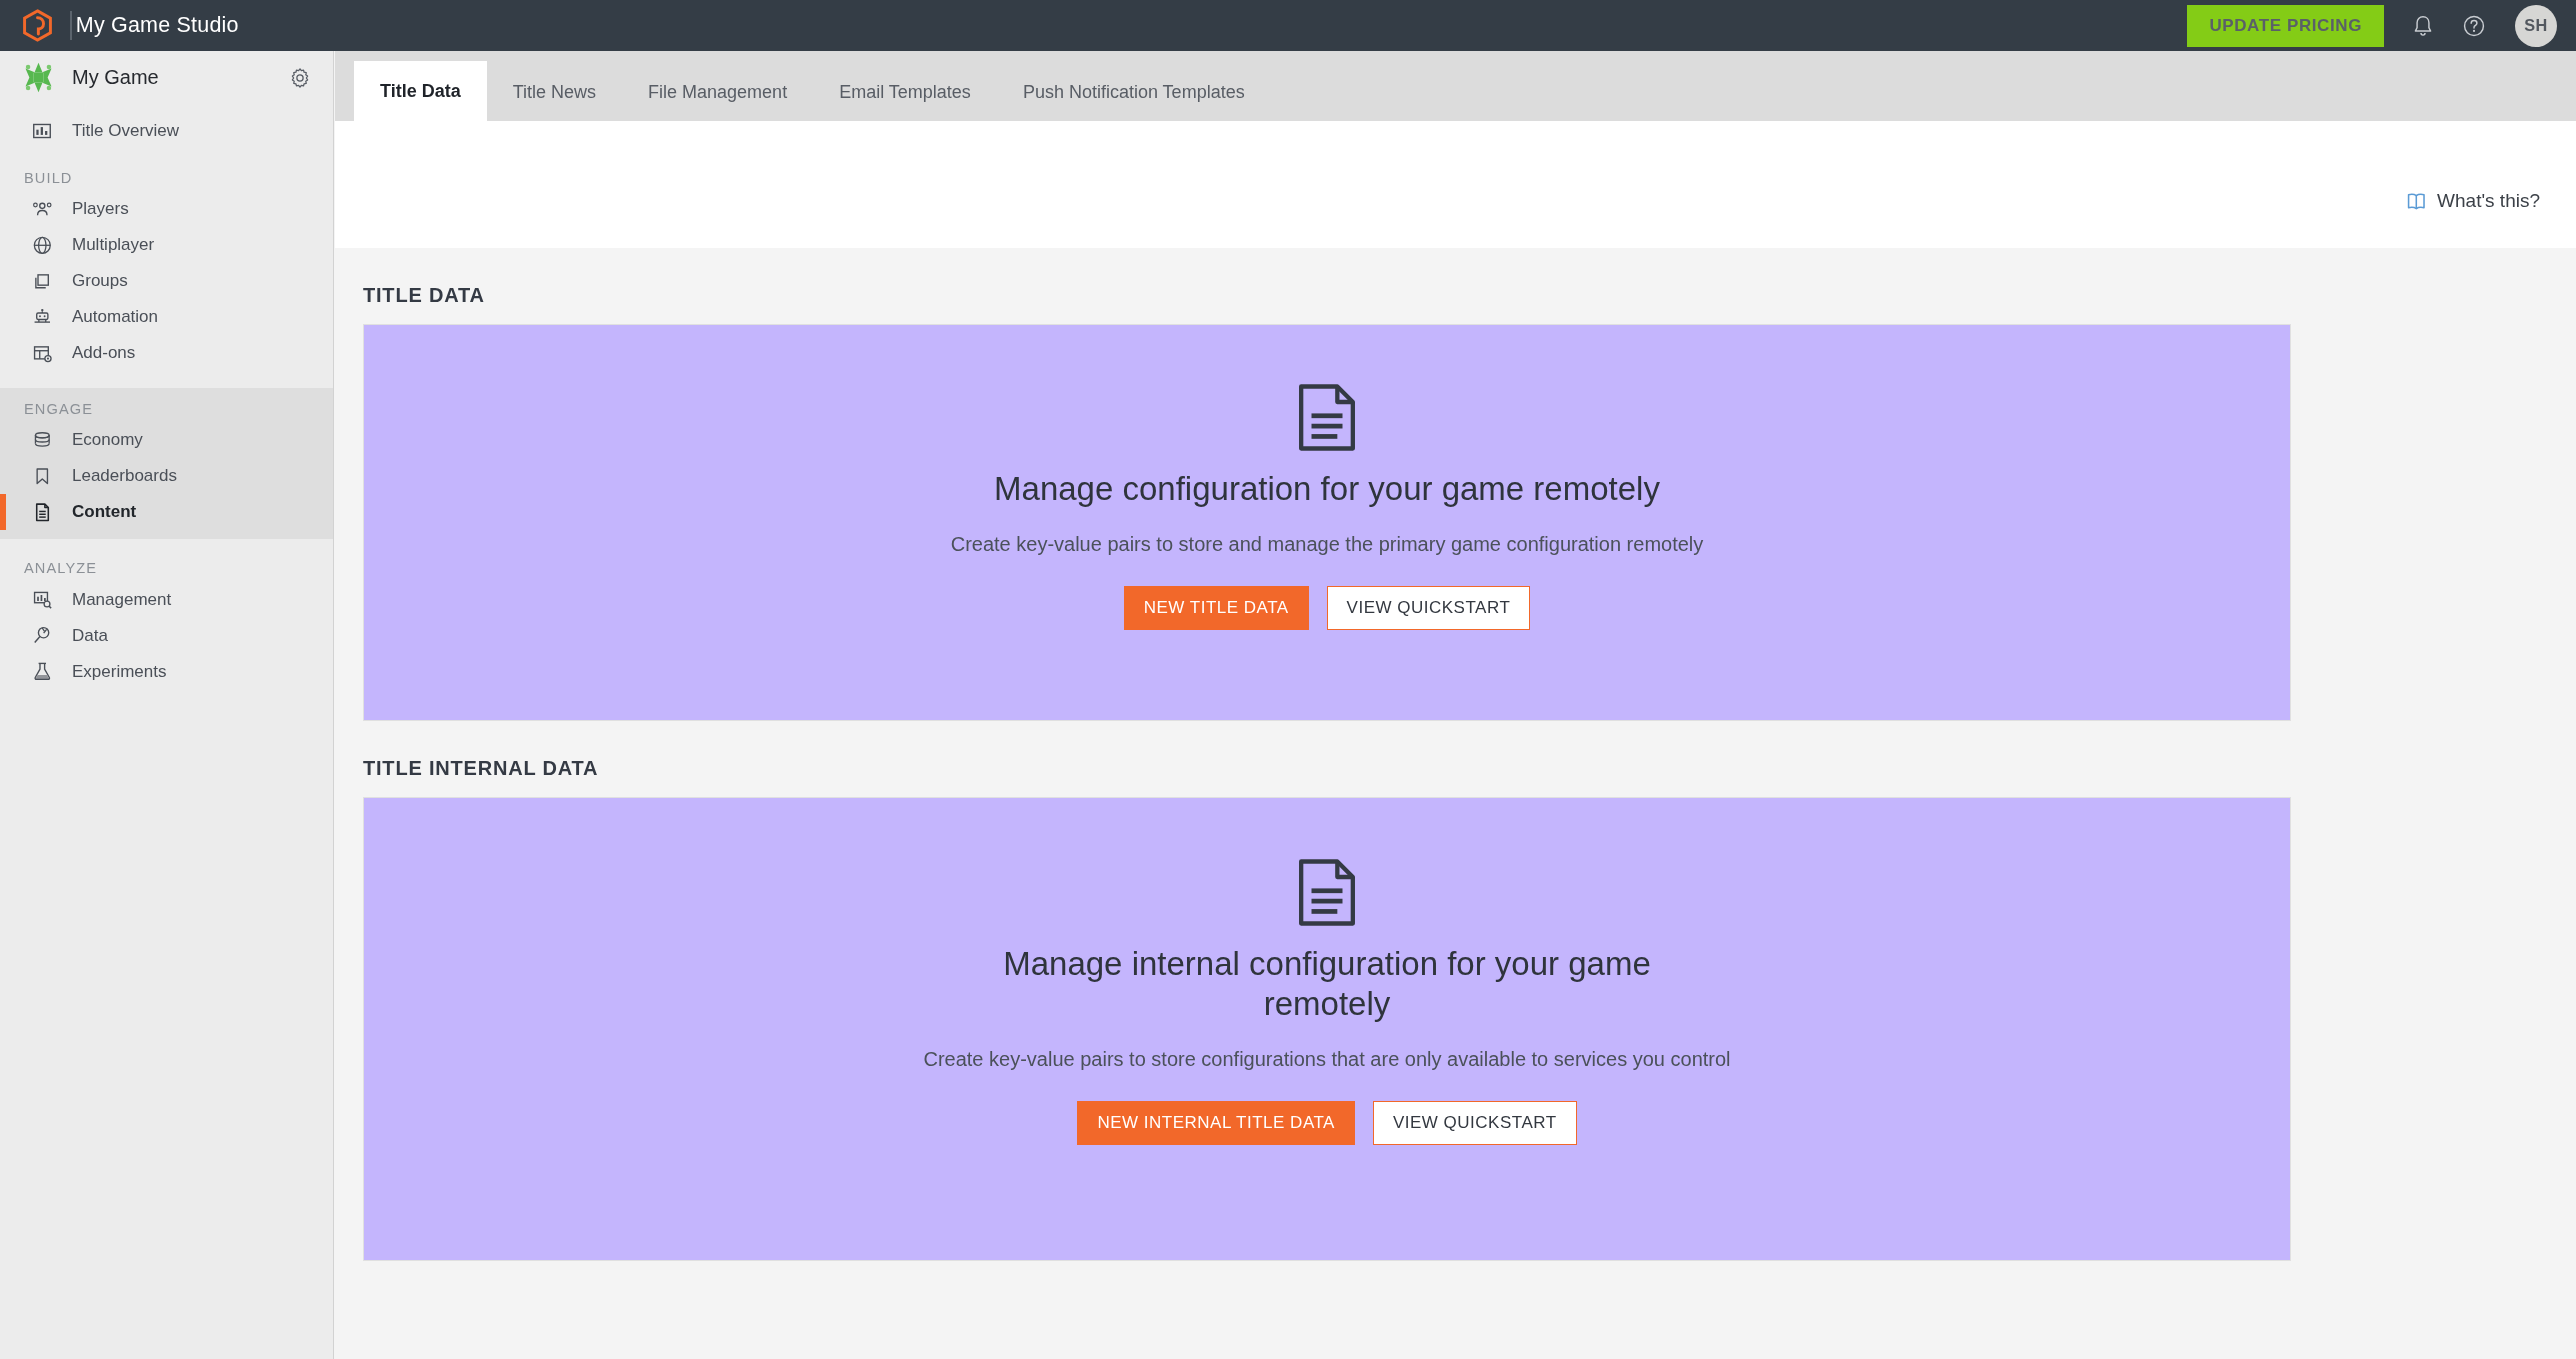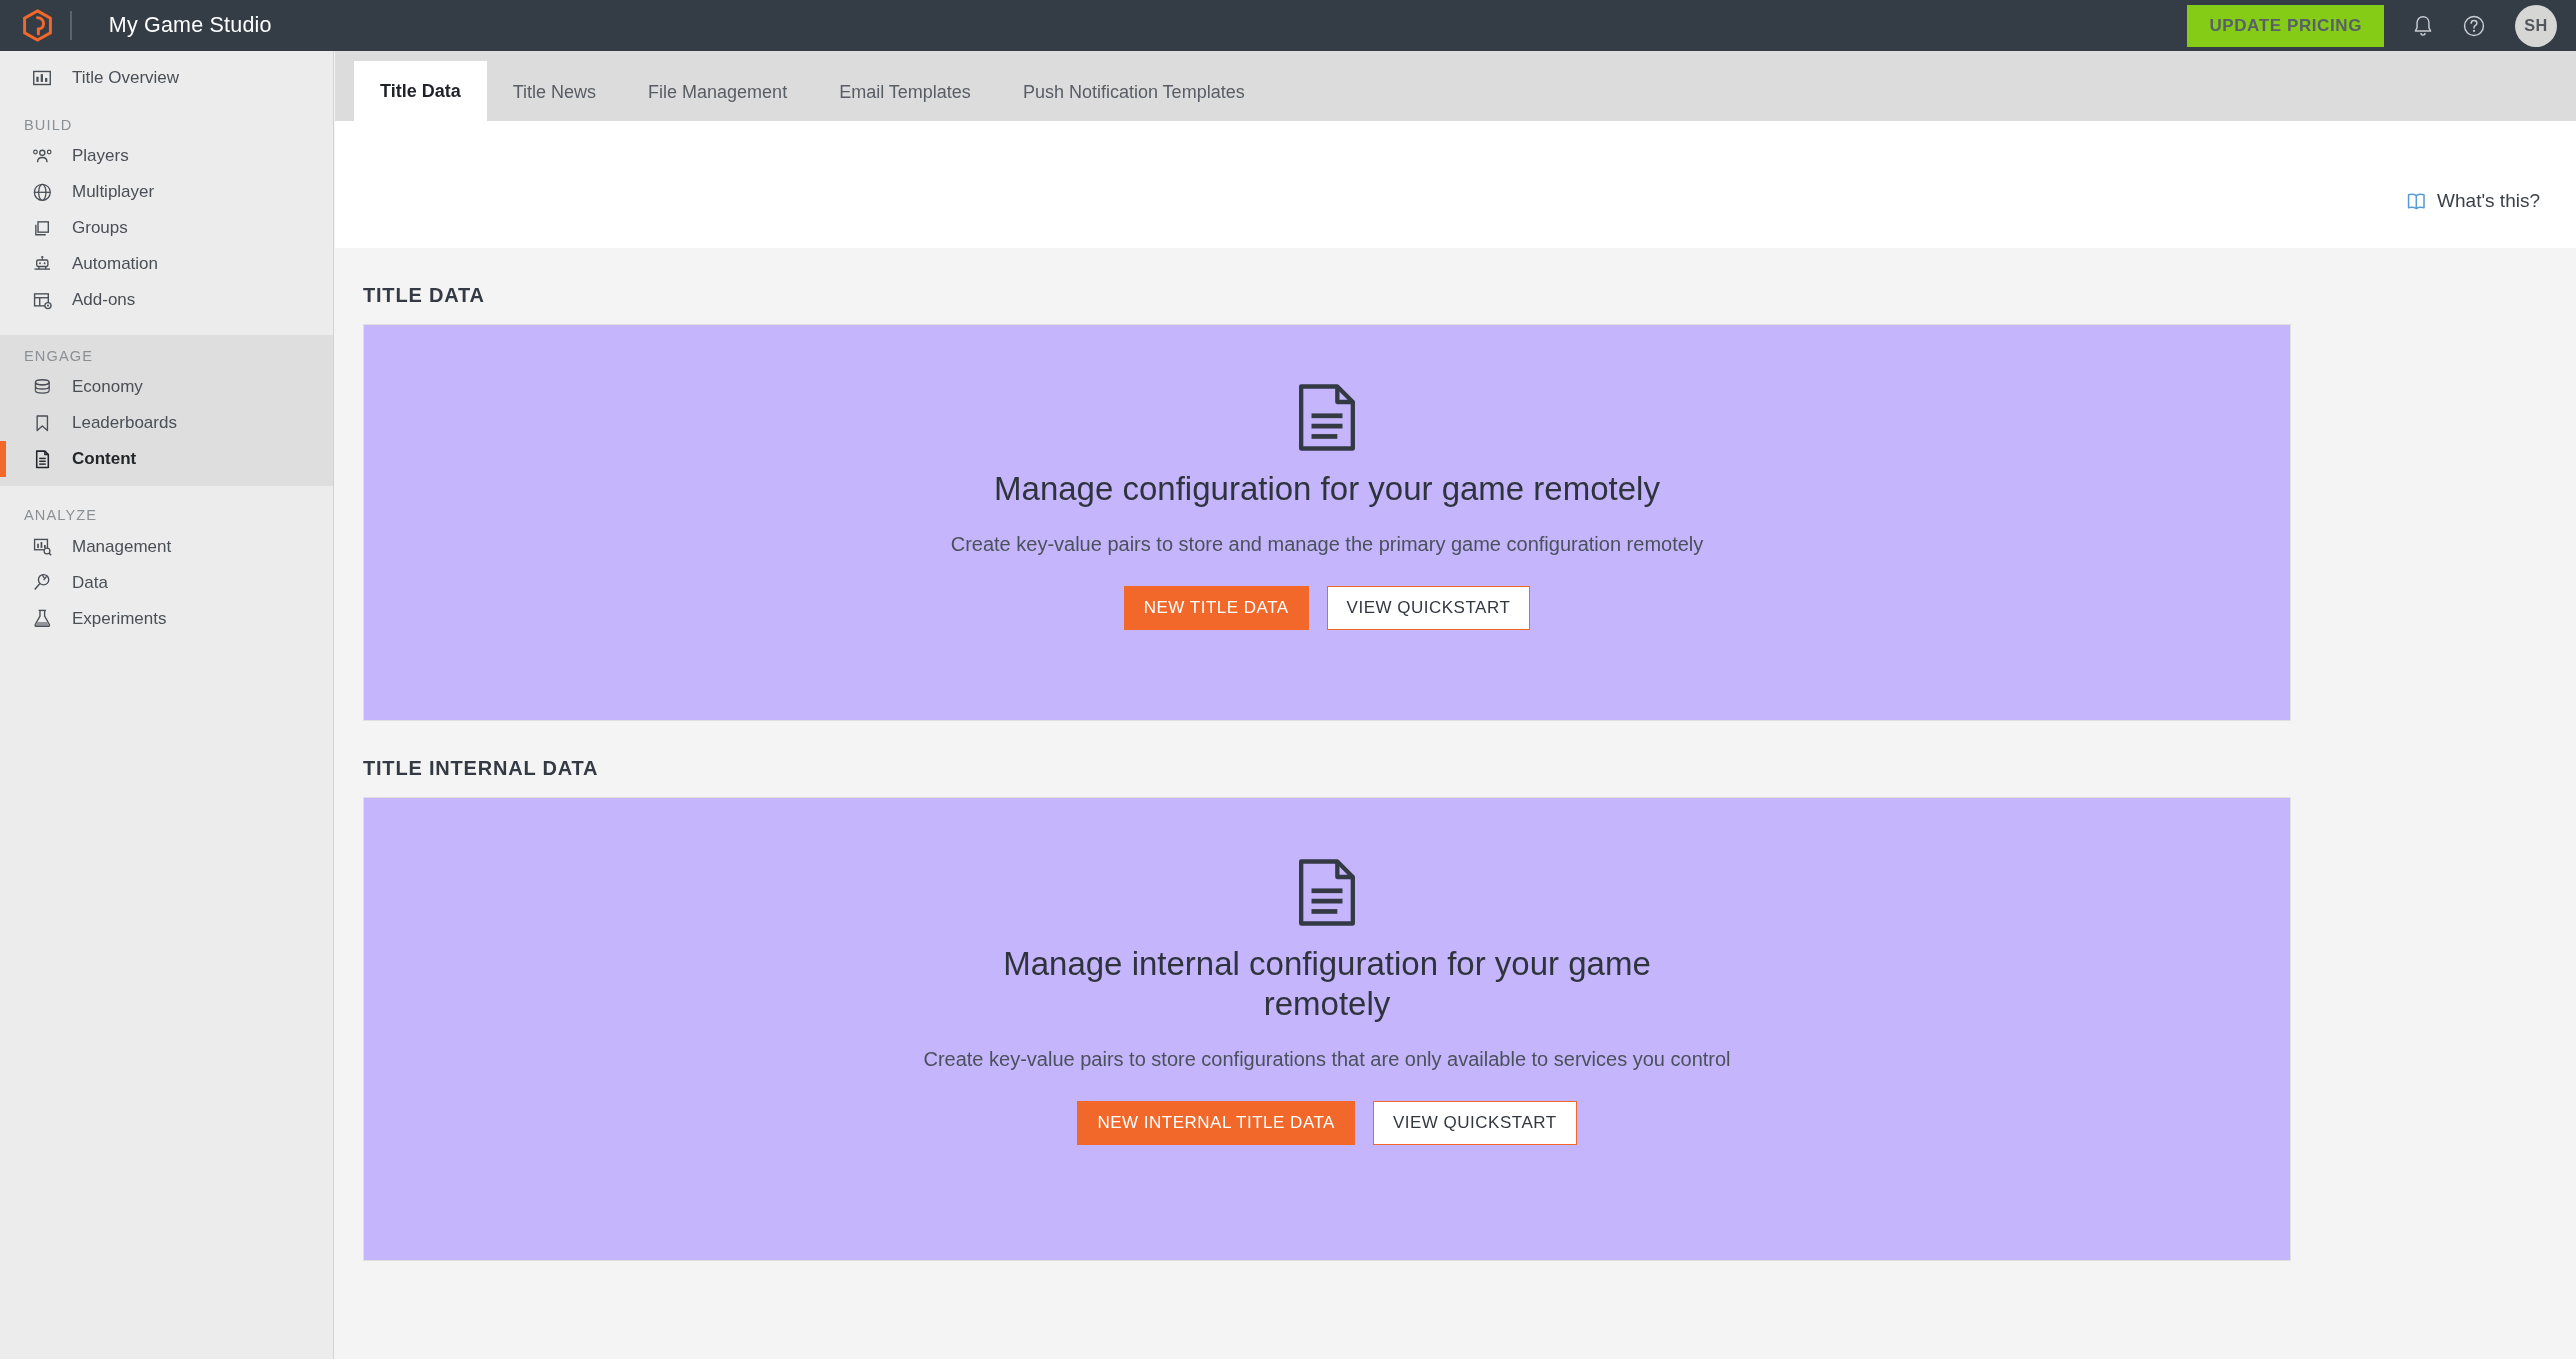--- a/index.html
+++ b/index.html
@@ -13,21 +13,21 @@
 
   
   .topbar {
     position: absolute; top: 0; left: 0;
     width: 2576px; height: 51px;
     background: #343d46;
     display: flex; align-items: center;
   }
   .brand-logo { margin-left: 20.6px; width: 34px; height: 34px; display: flex; align-items: center; justify-content: center; }
   .brand-divider { width: 1.7px; height: 29px; background: #5b646d; margin-left: 15.5px; }
-  .brand-title { margin-left: 37px; color: #ffffff; font-size: 21.5px; letter-spacing: 0.2px; }
+  .brand-title { margin-left: 4px; color: #ffffff; font-size: 21.5px; letter-spacing: 0.2px; }
   .topbar-right { margin-left: auto; display: flex; align-items: center; margin-right: 19px; }
   .update-pricing {
     background: #84cc16; color: #5a6068;
     font-size: 17px; font-weight: 600; letter-spacing: 0.6px;
     padding: 11px 22px; border: none; cursor: pointer;
     font-family: "Liberation Sans", sans-serif;
   }
   .hdr-icon { margin-left: 28px; display: flex; align-items: center; justify-content: center; cursor: pointer; }
   .avatar {
     margin-left: 29px; width: 42px; height: 42px; border-radius: 50%;
@@ -170,20 +170,40 @@
         <path d="M10.7 10.8 C10.7 8.9 12.2 7.7 14.1 7.7 C16 7.7 17.4 9 17.4 10.7 C17.4 12.6 15.6 13.2 14.6 14.1 C14.1 14.6 14 15.2 14 16.3" fill="none" stroke="#c9cdd2" stroke-width="1.7" stroke-linecap="round"></path>
         <circle cx="14" cy="19.7" r="1.25" fill="#c9cdd2"></circle>
       </svg>
     </div>
     <div class="avatar">SH</div>
   </div>
 </div>
 
 <div class="sidebar">
 
+  <div class="game-row">
+    <span class="game-logo">
+      <svg width="33" height="33" viewBox="0 0 38 38">
+        <circle cx="7" cy="7" r="2.6" fill="#7bc96f"></circle>
+        <circle cx="31" cy="7" r="2.6" fill="#7bc96f"></circle>
+        <circle cx="7" cy="31" r="2.6" fill="#7bc96f"></circle>
+        <circle cx="31" cy="31" r="2.6" fill="#7bc96f"></circle>
+        <path d="M19 2 L23.5 13 L34 8.5 L29.5 19 L34 29.5 L23.5 25 L19 36 L14.5 25 L4 29.5 L8.5 19 L4 8.5 L14.5 13 Z" fill="#57b84f"></path>
+        <path d="M13.5 13.5 L24.5 13.5 L24.5 24.5 L13.5 24.5 Z" fill="#ffffff"></path>
+        <path d="M13.5 13.5 L19 19 L13.5 24.5 Z M13.5 13.5 L24.5 13.5 L19 19 Z M24.5 13.5 L24.5 24.5 L19 19 Z M13.5 24.5 L24.5 24.5 L19 19 Z" fill="#57b84f"></path>
+      </svg>
+    </span>
+    <span class="game-name">My Game</span>
+    <span class="gear-btn">
+      <svg width="22" height="22" viewBox="0 0 26 26">
+        <path d="M13 9.3 A3.7 3.7 0 1 0 13 16.7 A3.7 3.7 0 1 0 13 9.3 Z" fill="none" stroke="#585d65" stroke-width="1.5"></path>
+        <path d="M13 2.2 L14.6 4.3 L17.2 3.6 L17.8 6.2 L20.4 6.6 L19.8 9.2 L22 10.7 L20.5 13 L22 15.3 L19.8 16.8 L20.4 19.4 L17.8 19.8 L17.2 22.4 L14.6 21.7 L13 23.8 L11.4 21.7 L8.8 22.4 L8.2 19.8 L5.6 19.4 L6.2 16.8 L4 15.3 L5.5 13 L4 10.7 L6.2 9.2 L5.6 6.6 L8.2 6.2 L8.8 3.6 L11.4 4.3 Z" fill="none" stroke="#585d65" stroke-width="1.5" stroke-linejoin="round"></path>
+      </svg>
+    </span>
+  </div>
 
   <div class="spacer-8"></div>
 
   <div class="nav-item">
     <span class="nav-ico">
       <svg width="20" height="20" viewBox="0 0 23 23">
         <rect x="2" y="4" width="19" height="15" fill="none" stroke="#4a4f57" stroke-width="1.6"></rect>
         <rect x="5" y="10" width="2.6" height="6" fill="#4a4f57"></rect>
         <rect x="10" y="7" width="2.6" height="9" fill="#4a4f57"></rect>
         <rect x="15" y="11.5" width="2.6" height="4.5" fill="#4a4f57"></rect>

